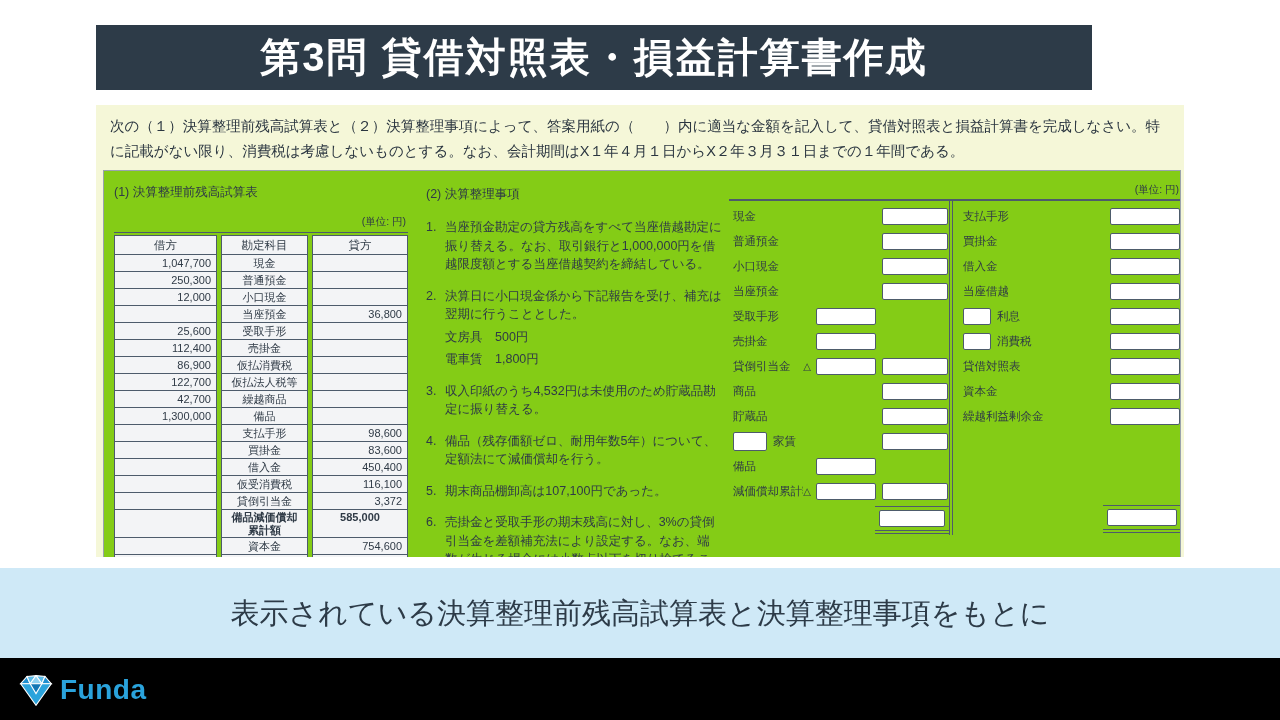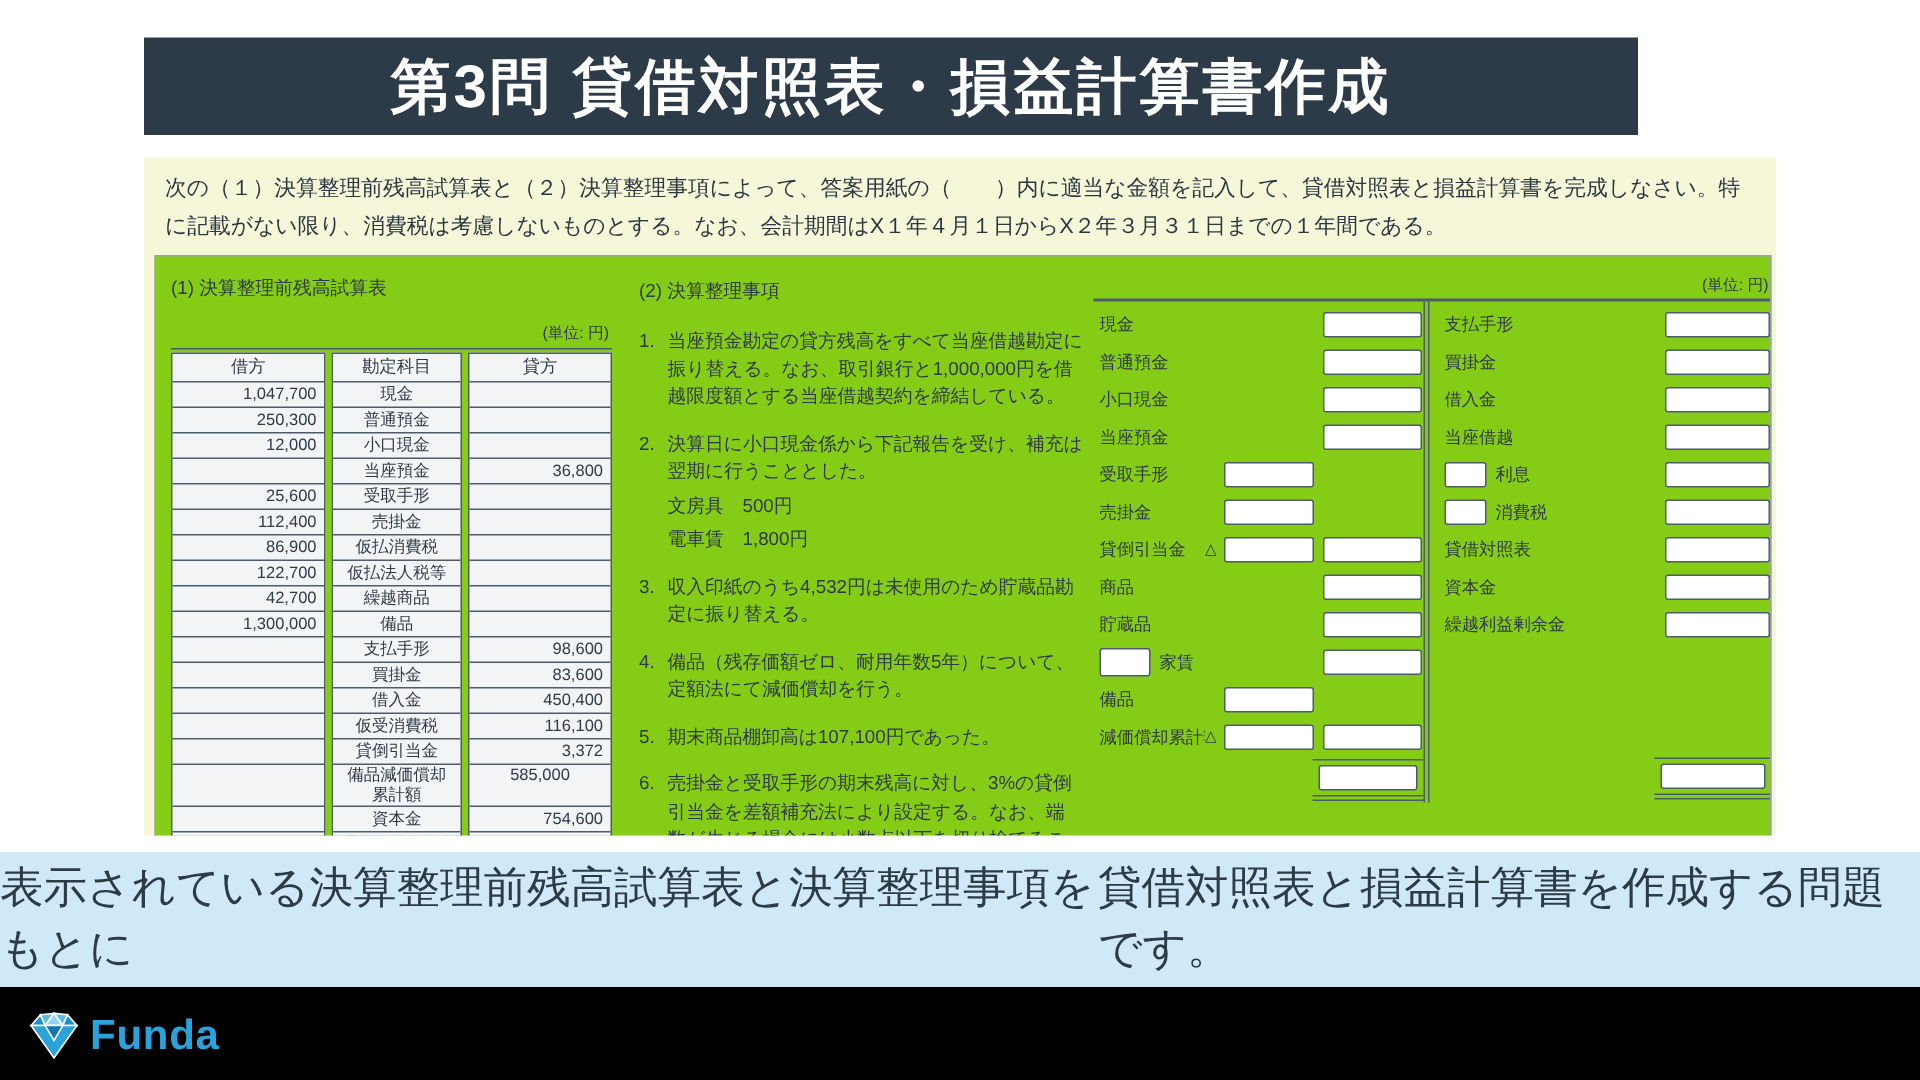--- a/index.html
+++ b/index.html
@@ -33,21 +33,21 @@
   .tb-grid { display:flex; gap:4px; }
   .tb-col { border:1.5px solid #4d5b6b; border-top-width:1px; background:#f3f4f6; }
   .tb-col.debit { width:103px; }
   .tb-col.acct  { width:87px; }
   .tb-col.credit{ flex:1; }
   .tb-cell { height:17px; border-bottom:1px solid #4d5b6b; font-size:11px; line-height:16px;
     padding:0 5px; white-space:nowrap; overflow:hidden; }
   .tb-cell.head { height:19px; line-height:18px; text-align:center; font-size:11.5px; }
   .tb-cell.num { text-align:right; }
   .tb-cell.acc { text-align:center; }
-  .tb-cell.tall { height:28px; white-space:normal; line-height:13px; padding-top:1px; text-align:center; }
+  .tb-cell.tall { height:28px; white-space:normal; line-height:13px; padding-top:1px; text-align:center;font-weight:bold; }
 
   
   .adjustments { position:absolute; left:322px; top:15px; width:296px; }
   .adj-title { margin-bottom:15px; }
   .adj-item { display:flex; font-size:12.5px; line-height:18.5px; margin-bottom:13px; }
   .adj-no { width:19px; flex:none; }
   .adj-text { flex:1; }
   .adj-sub { font-size:12.5px; line-height:18.5px; margin:-9px 0 4px 19px; }
   .adj-sub + .adj-sub { margin-top:0; margin-bottom:13px; }
 
@@ -372,21 +372,20 @@
               </div>
             </div>
         </div>
       </div>
 
     </div>
   </div>
 
   <div class="banner">
     <div>表示されている決算整理前残高試算表と決算整理事項をもとに</div>
-    <div>貸借対照表と損益計算書を作成する問題です。</div>
   </div>
 
   <div class="footer">
     <div class="brand">
       <svg width="36" height="36" viewBox="0 0 40 40">
         <polygon points="3,13 10,5 13.5,13" fill="#1e8fd0" stroke="#fff" stroke-width="1.2"></polygon>
         <polygon points="10,5 20,4 13.5,13" fill="#5bbbe8" stroke="#fff" stroke-width="1.2"></polygon>
         <polygon points="20,4 30,5 26.5,13" fill="#5bbbe8" stroke="#fff" stroke-width="1.2"></polygon>
         <polygon points="13.5,13 20,4 26.5,13" fill="#8fd2f2" stroke="#fff" stroke-width="1.2"></polygon>
         <polygon points="26.5,13 30,5 37,13" fill="#1e8fd0" stroke="#fff" stroke-width="1.2"></polygon>

